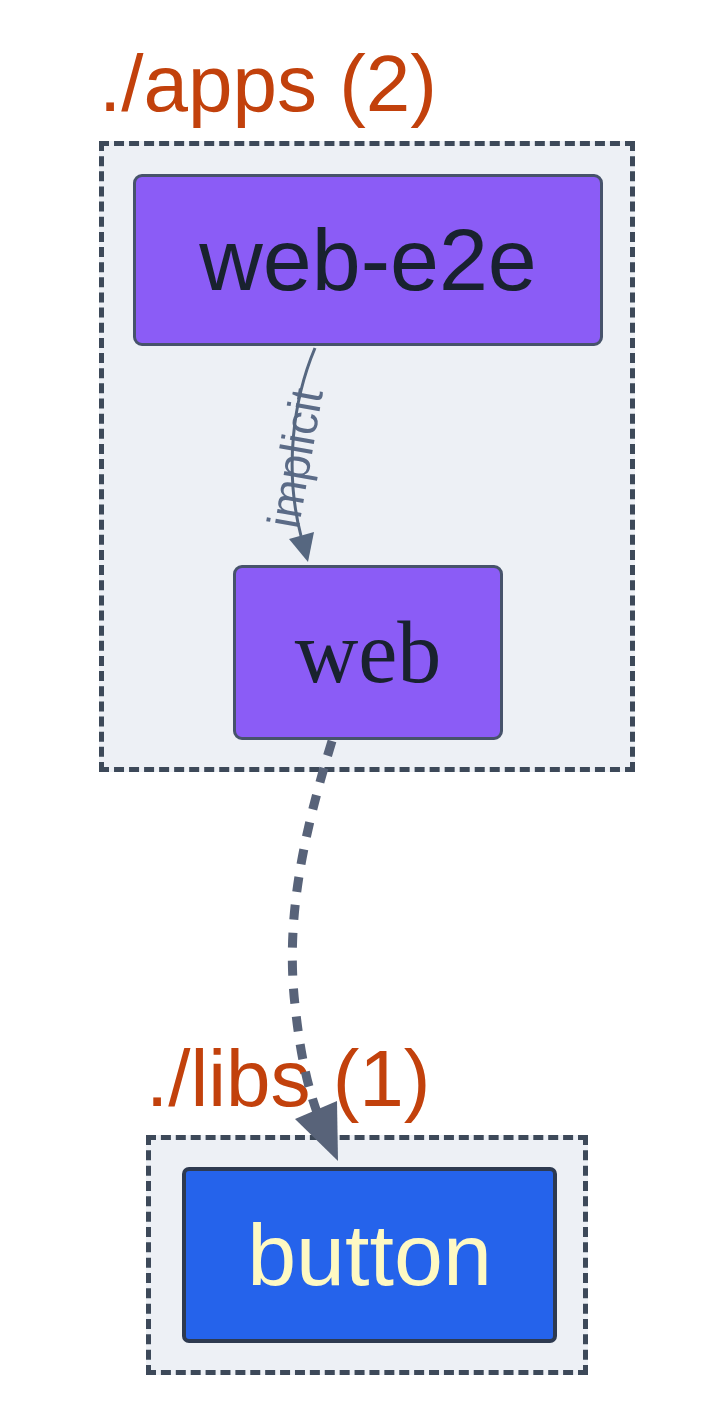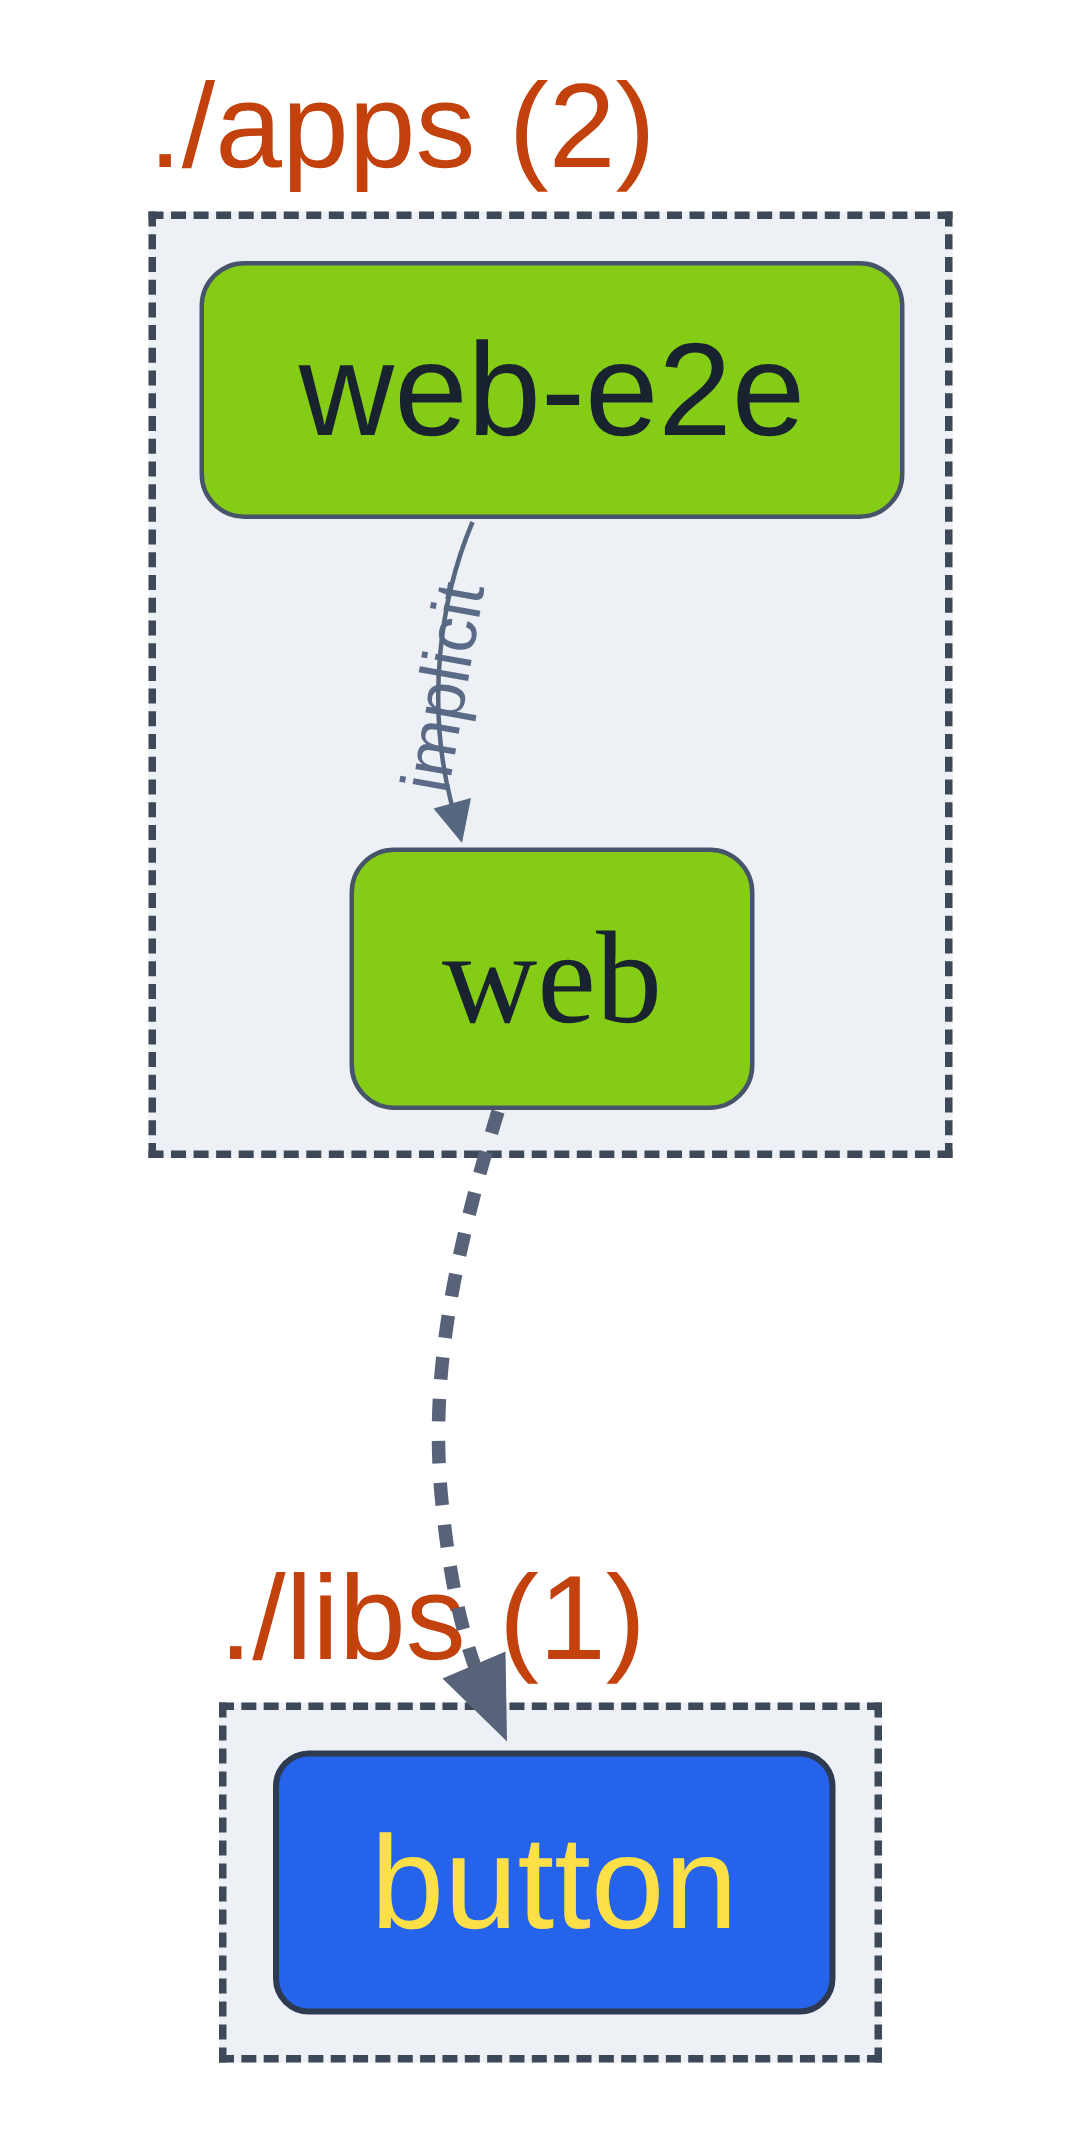--- a/index.html
+++ b/index.html
@@ -36,37 +36,37 @@
   }
   #apps-title { left: 99px;  top: 38px;   width: 536px; }
   #libs-title { left: 146px; top: 1033px; width: 442px; }
 
   .node {
     position: absolute;
     box-sizing: border-box;
     display: flex;
     align-items: center;
     justify-content: center;
-    background: #84cc16;
+    background: #8b5cf6;
     border: 3px solid #47536b;
-    border-radius: 30px;
+    border-radius: 9px;
     font-size: 88px;
     color: #19222f;
     z-index: 2;
     white-space: nowrap;
     cursor: pointer;
   }
   #node-web-e2e { left: 133px; top: 174px;  width: 470px; height: 172px; }
   #node-web     { left: 233px; top: 565px;  width: 270px; height: 175px; font-family: Liberation Serif, serif; }
   #node-button  {
     left: 182px; top: 1167px; width: 375px; height: 176px;
     background: #2563eb;
     border: 4px solid #2e3a50;
-    border-radius: 24px;
-    color: #fde047;
+    border-radius: 7px;
+    color: #fef9c3;
   }
 
   #edge-label-implicit {
     position: absolute;
     left: 295px;
     top: 458px;
     transform: translate(-50%, -50%) rotate(-80deg);
     transform-origin: center center;
     font-size: 46px;
     color: #5b6b87;

